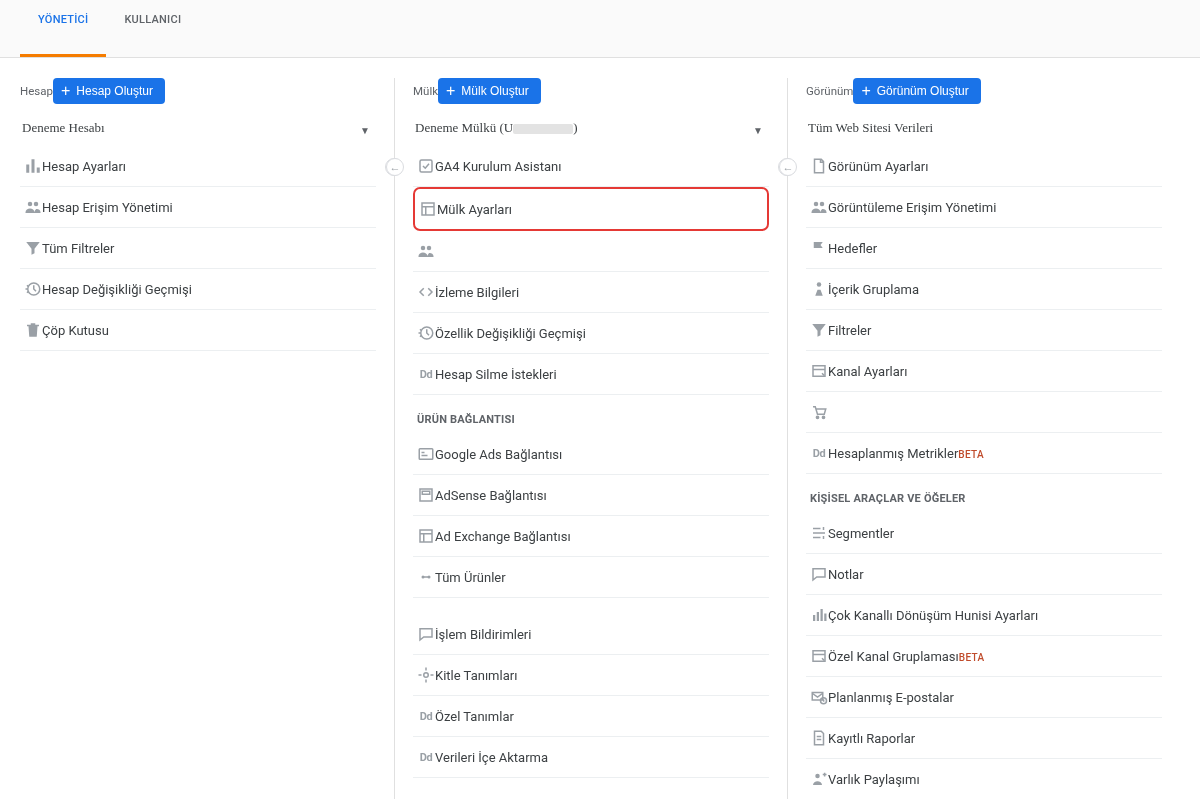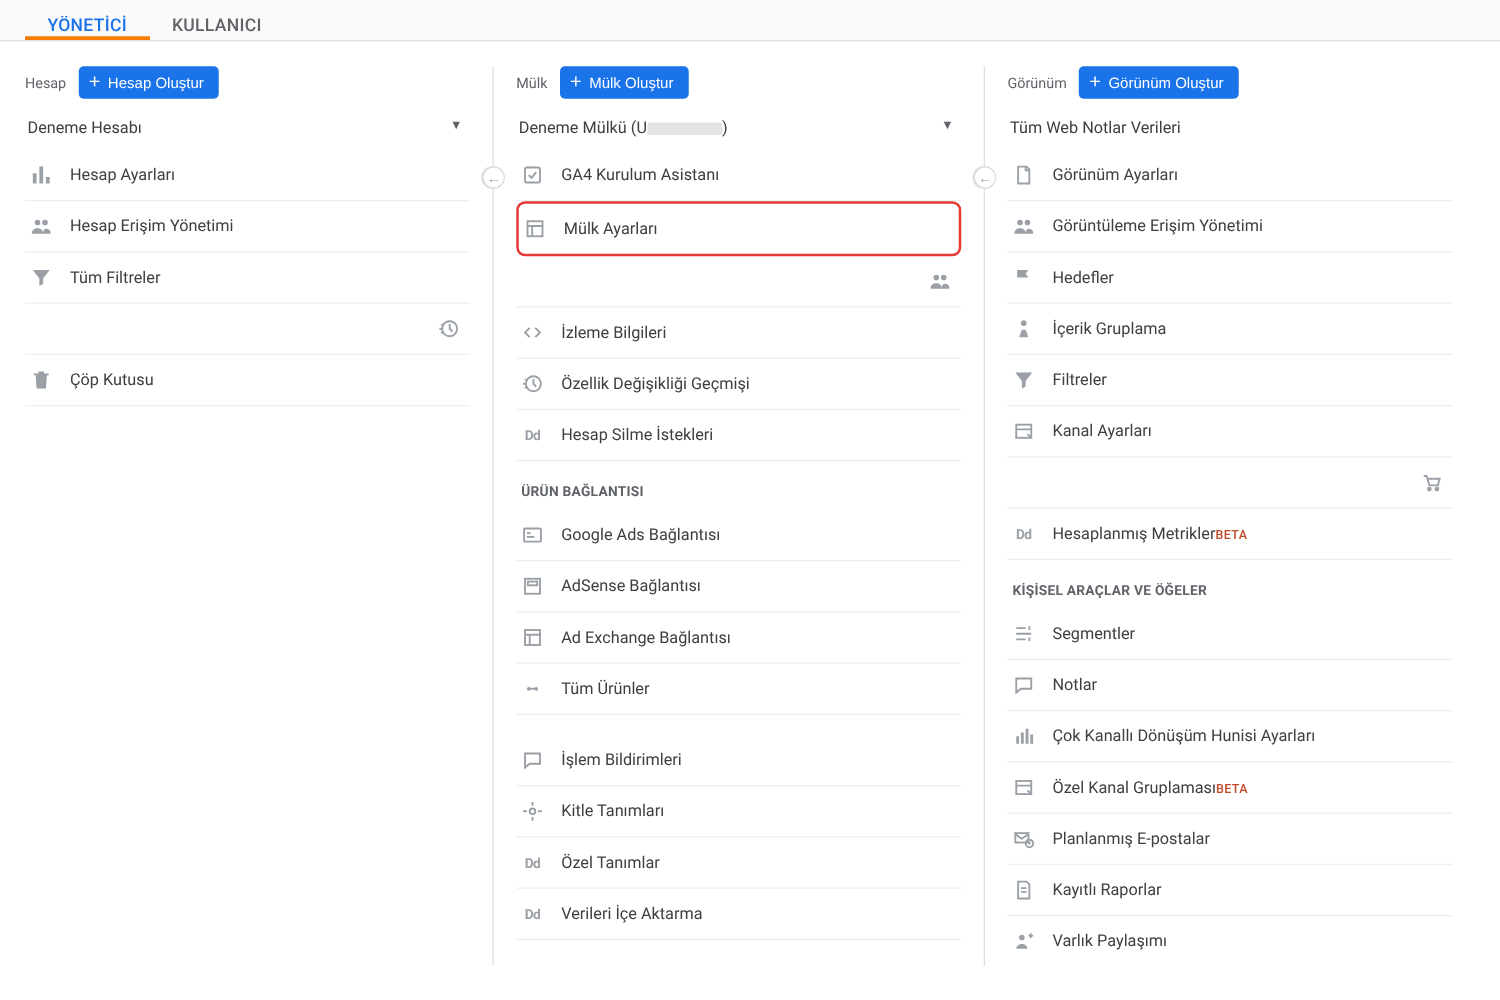--- a/index.html
+++ b/index.html
@@ -10,22 +10,22 @@
     background: #fff;
     width: 1200px;
   }
   .tabs {
     display: flex;
     border-bottom: 1px solid #e0e0e0;
     background: #fafafa;
     padding-left: 20px;
   }
   .tab {
-    padding: 13px 18px 0;
-    font-size: 14px;
+    padding: 13px 18px 28px;
+    font-size: 11px;
     font-weight: 500;
     letter-spacing: 0.25px;
     cursor: pointer;
     color: #5f6368;
   }
   .tab.active {
     color: #1a73e8;
     border-bottom: 3px solid #f57c00;
   }
   .cols {
@@ -37,21 +37,20 @@
     position: relative;
     padding-right: 18px;
   }
   .col + .col {
     border-left: 1px solid #e0e0e0;
     padding-left: 18px;
   }
   .col-head {
     display: flex;
     align-items: center;
-    gap: 10px;
     margin-bottom: 12px;
   }
   .col-head-label {
     font-size: 11.5px;
     color: #5f6368;
   }
   .create-btn {
     display: inline-flex;
     align-items: center;
     gap: 6px;
@@ -64,48 +63,47 @@
     padding: 5px 12px 5px 8px;
     cursor: pointer;
   }
   .create-btn .plus {
     font-size: 16px;
     line-height: 1;
   }
   .selector {
     display: flex;
     justify-content: space-between;
-    align-items: flex-start;
+    align-items: flex-end;
     padding: 4px 6px 10px 2px;
     cursor: pointer;
     font-size: 13px;
     color: #3c4043;
+    font-family: Liberation Serif, serif;
   }
   .selector .caret {
     font-size: 10px;
     color: #5f6368;
   }
   .mask {
     display:inline-block;
     width:60px;
     height:10px;
     background:#e3e3e3;
     border-radius:2px;
     vertical-align:middle;
   }
   .item {
     display: flex;
     align-items: center;
-    gap: 14px;
     padding: 11px 8px 11px 4px;
     border-bottom: 1px solid #eceff1;
     cursor: pointer;
     font-size: 13px;
     color: #3c4043;
-    justify-content: flex-end;
   }
   .item:last-child { border-bottom: 0; }
   .item .icon {
     width: 18px;
     height: 18px;
     display: flex;
     align-items: center;
     justify-content: center;
     color: #9aa0a6;
     flex-shrink: 0;
@@ -202,20 +200,21 @@
       </span>
       <span class="label">Tüm Filtreler</span>
     </div>
     <div class="item">
       <span class="icon">
         <svg viewBox="0 0 24 24" width="18" height="18" fill="none" stroke="currentColor" stroke-width="2">
             <circle cx="13" cy="12" r="8"></circle>
             <path d="M13 7v5l3 3M2 12h3M4 7l2 2M4 17l2-2"></path>
           </svg>
       </span>
+      <span class="label">Hesap Değişikliği Geçmişi</span>
     </div>
     <div class="item">
       <span class="icon">
         <svg viewBox="0 0 24 24" width="18" height="18" fill="currentColor">
             <path d="M6 7h12l-1 14H7zM4 5h16v2H4zM9 3h6v2H9z"></path>
           </svg>
       </span>
       <span class="label">Çöp Kutusu</span>
     </div>
 
@@ -362,21 +361,21 @@
     <div class="connector left">←</div>
 
     <div class="col-head">
       <span class="col-head-label">Görünüm</span>
       <button class="create-btn">
         <span class="plus">+</span>
         <span>Görünüm Oluştur</span>
       </button>
     </div>
     <div class="selector" style="justify-content:flex-start;">
-      <span>Tüm Web Notlar Verileri</span>
+      <span>Tüm Web Sitesi Verileri</span>
     </div>
 
     <div class="item">
       <span class="icon">
         <svg viewBox="0 0 24 24" width="18" height="18" fill="currentColor">
             <path d="M6 3h9l3 3v15H6zM14 3v4h4" fill="none" stroke="currentColor" stroke-width="2"></path>
           </svg>
       </span>
       <span class="label">Görünüm Ayarları</span>
     </div>

